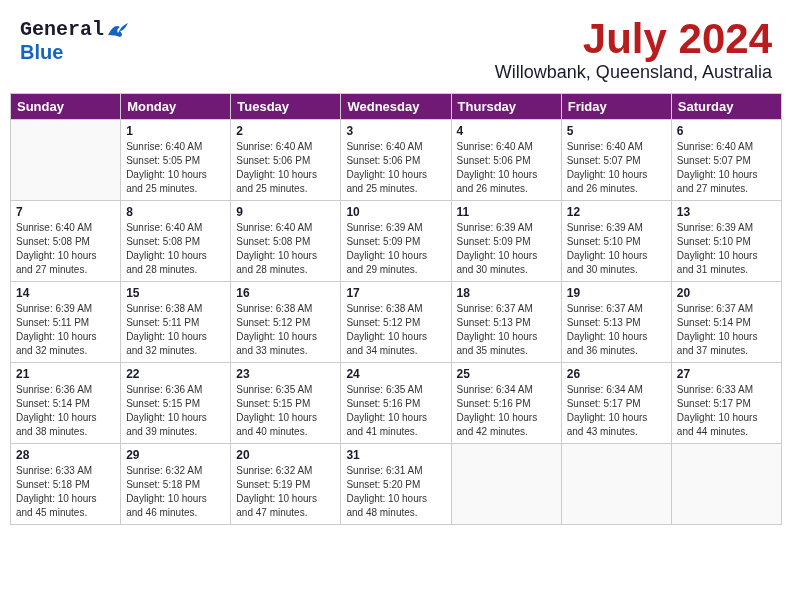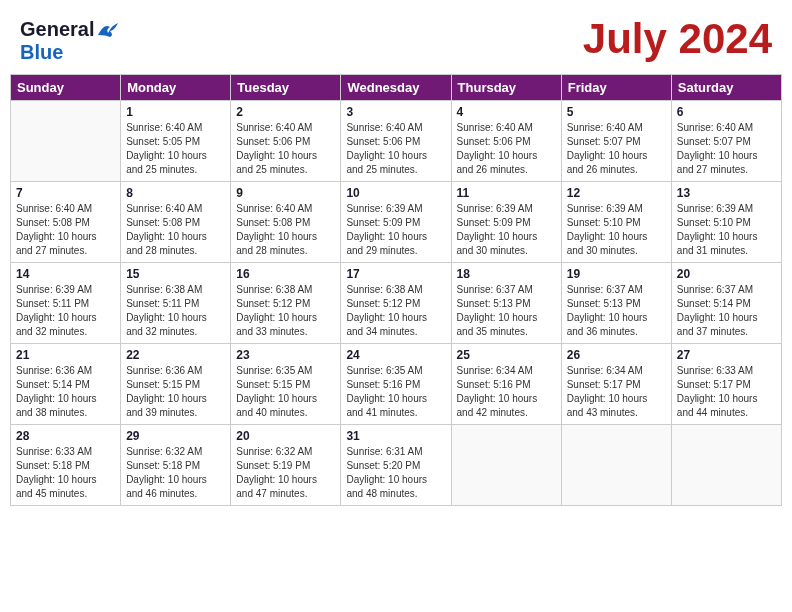--- a/index.html
+++ b/index.html
@@ -79,31 +79,32 @@
     .logo-bird-svg {
       margin-left: 2px;
     }
   </style>
 </head>
 <body>
 
 <div class="header">
   <div class="logo">
     <div class="logo-row">
-      <span style="font-size:20px;font-weight:bold;color:#1a1a2e;">General</span>
+      <span style="font-size:20px;font-weight:bold;color:#1a1a2e;font-family:Liberation Mono, monospace;">General</span>
       <svg class="logo-bird-svg" width="22" height="18" viewBox="0 0 22 18">
         <path d="M2 14 Q8 2 14 6 Q10 8 12 12 Q16 4 22 2 Q18 10 14 10 Q18 14 14 16 Q10 14 2 14Z" fill="#1565c0"></path>
       </svg>
     </div>
     <div>
       <span style="font-size:20px;font-weight:bold;color:#1565c0;">Blue</span>
     </div>
   </div>
   <div class="title-section">
     <div class="month-title">July 2024</div>
+    <div class="location-title">Willowbank, Queensland, Australia</div>
   </div>
 </div>
 
 <table class="calendar-table">
   <thead>
     <tr>
     <th>Sunday</th>
         <th>Monday</th>
         <th>Tuesday</th>
         <th>Wednesday</th>

